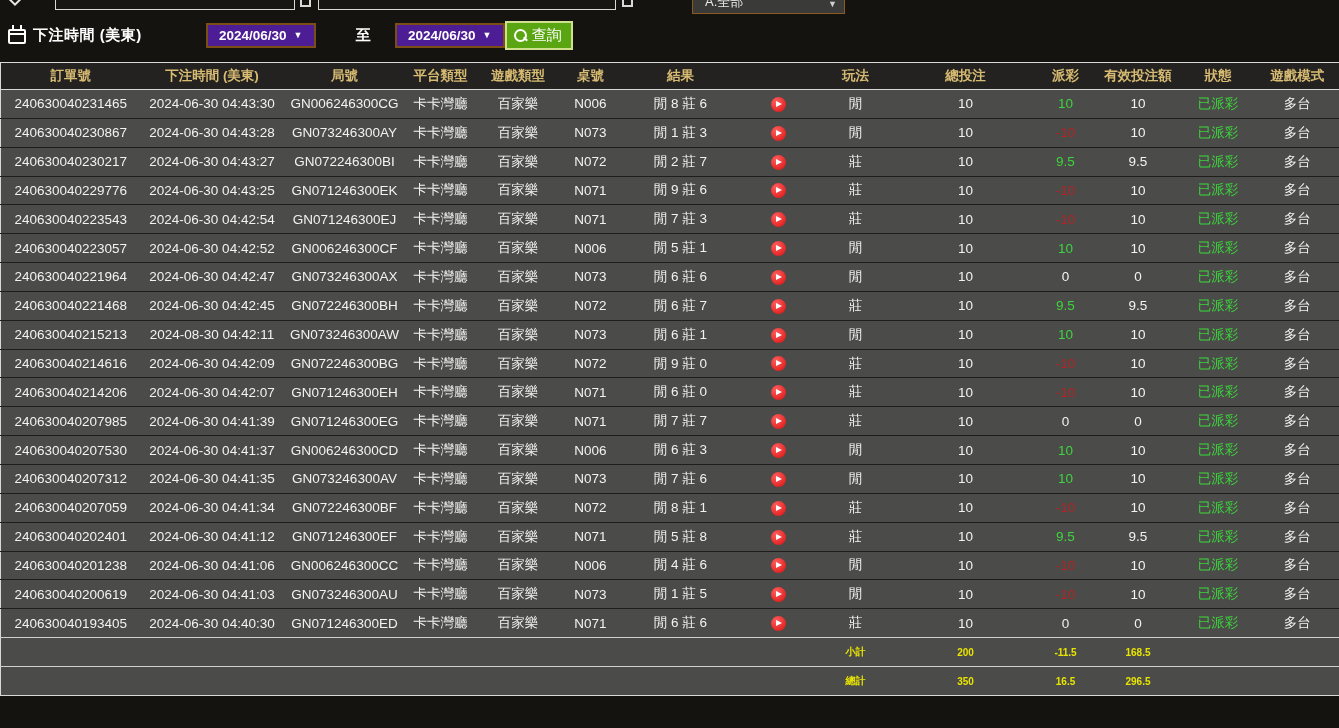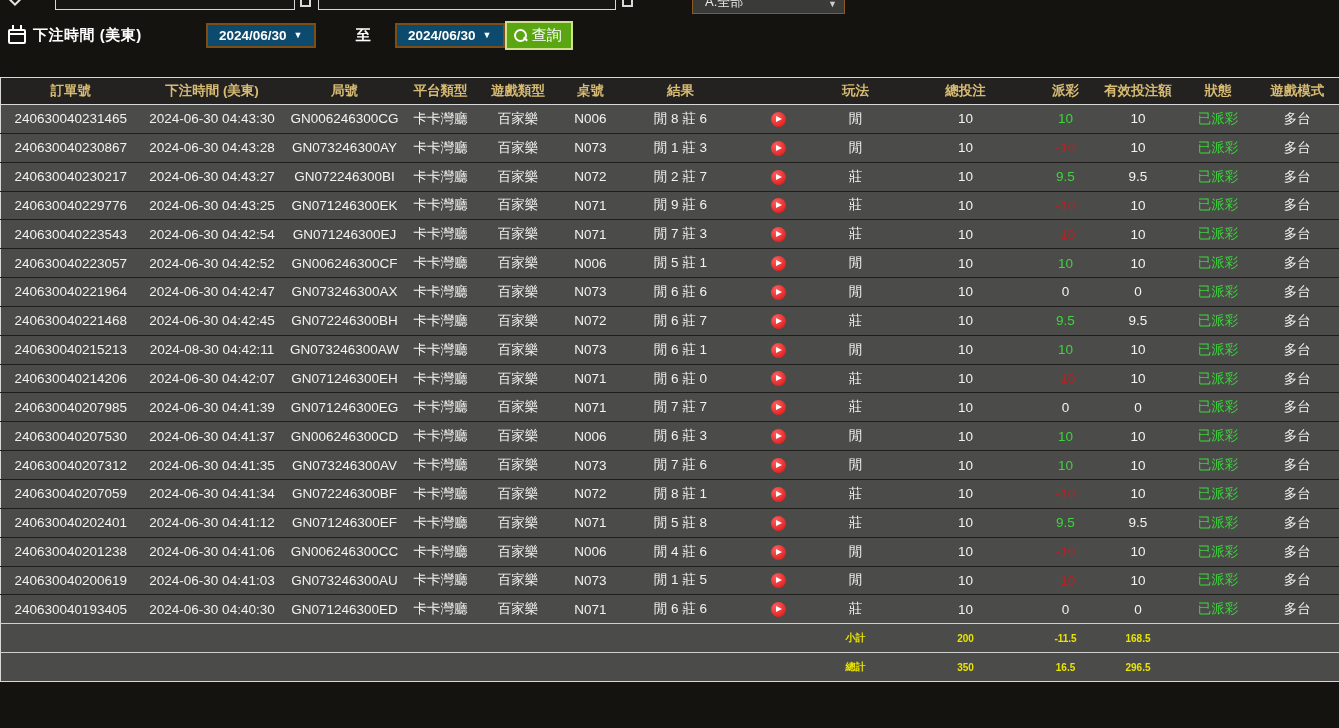--- a/index.html
+++ b/index.html
@@ -3,21 +3,21 @@
 <meta charset="utf-8">
 <style>
   * { margin:0; padding:0; box-sizing:border-box; }
   html,body { width:1339px; height:728px; overflow:hidden; }
   body {
     background:#15130f;
     font-family:"Liberation Sans","DejaVu Sans",sans-serif;
     color:#f2f2f2;
   }
   
-  .filter-area { position:relative; height:77px; width:1339px; overflow:hidden; }
+  .filter-area { position:relative; height:62px; width:1339px; overflow:hidden; }
   .cut-input {
     position:absolute; top:-13px; height:23px;
     border:1px solid #d8d8d8; background:#181613;
     color:#eee; font-size:12px; outline:none; padding:0 4px;
   }
   .cut-input.one { left:55px;  width:240px; }
   .cut-input.two { left:318px; width:298px; }
   .diamond-ico {
     position:absolute; left:10px; top:-6px; width:10px; height:10px;
     border:2px solid #e8e8e8; transform:rotate(45deg);
@@ -38,21 +38,21 @@
   .filter-main { position:absolute; left:0; top:18px; width:100%; height:34px; display:flex; align-items:center; }
   .cal {
     position:relative; width:18px; height:15px; margin-left:8px; margin-top:2px;
     border:2px solid #fff; border-radius:2px; flex:none;
   }
   .cal::before { content:''; position:absolute; top:-6px; left:2px; width:2px; height:4px; background:#fff; box-shadow:8px 0 #fff; }
   .cal::after  { content:''; position:absolute; top:2px; left:0; right:0; height:2px; background:#fff; }
   .bet-time-label { margin-left:7px; font-size:15px; font-weight:bold; color:#fff; letter-spacing:0.5px; }
   .date-select {
     width:110px; height:25px; margin-left:64px; flex:none;
-    background:#0c4a6e; border:2px solid #7c4e15;
+    background:#4c1d95; border:2px solid #7c4e15;
     display:flex; align-items:center; justify-content:center; gap:7px;
     color:#fff; font-weight:bold; font-size:13.5px; cursor:pointer;
   }
   .date-select .caret { font-size:9px; color:#fff; }
   .to-label { margin-left:40px; font-size:15px; font-weight:bold; color:#fff; }
   .date-select.second { margin-left:24px; }
   .query-btn {
     height:29px; flex:none;
     background:#5aa512; border:2px solid #cfe08e;
     display:flex; align-items:center; gap:5px; padding:0 9px 0 7px;
@@ -302,20 +302,36 @@
         <td>閒 6 莊 1</td>
         <td><span class="play-icon"></span></td>
         <td>閒</td>
         <td>10</td>
         <td class="pay-pos">10</td>
         <td>10</td>
         <td class="status-paid">已派彩</td>
         <td>多台</td>
       </tr>
       <tr>
+        <td>240630040214616</td>
+        <td>2024-06-30 04:42:09</td>
+        <td>GN072246300BG</td>
+        <td>卡卡灣廳</td>
+        <td>百家樂</td>
+        <td>N072</td>
+        <td>閒 9 莊 0</td>
+        <td><span class="play-icon"></span></td>
+        <td>莊</td>
+        <td>10</td>
+        <td class="pay-neg">-10</td>
+        <td>10</td>
+        <td class="status-paid">已派彩</td>
+        <td>多台</td>
+      </tr>
+      <tr>
         <td>240630040214206</td>
         <td>2024-06-30 04:42:07</td>
         <td>GN071246300EH</td>
         <td>卡卡灣廳</td>
         <td>百家樂</td>
         <td>N071</td>
         <td>閒 6 莊 0</td>
         <td><span class="play-icon"></span></td>
         <td>莊</td>
         <td>10</td>

